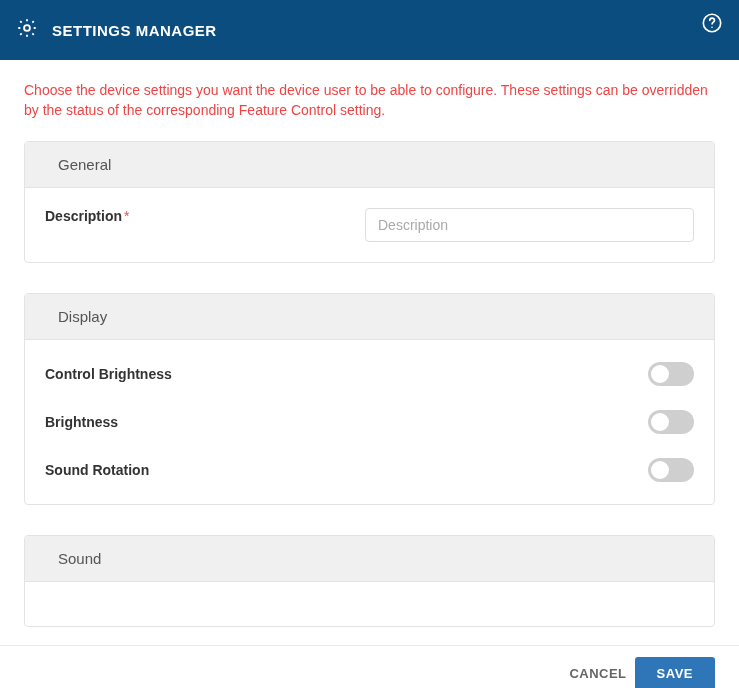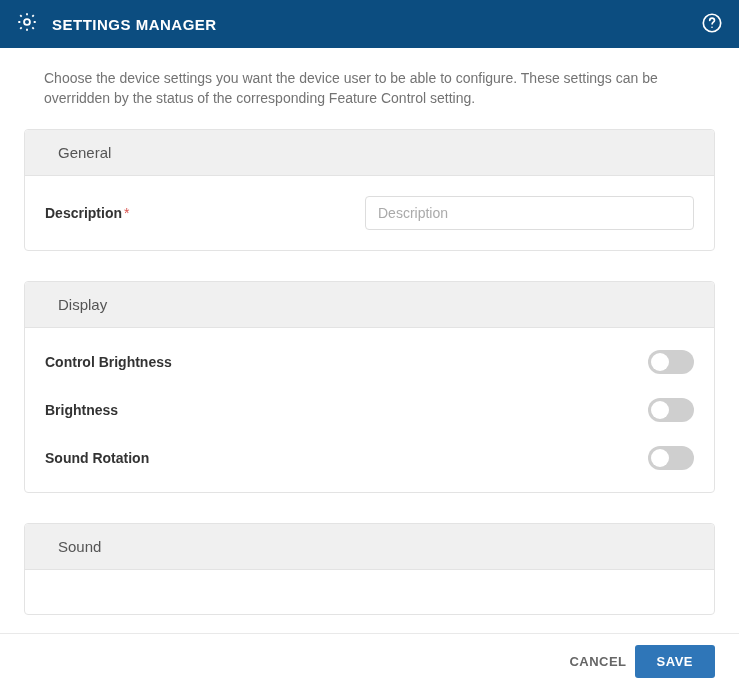--- a/index.html
+++ b/index.html
@@ -1,20 +1,20 @@
 <!DOCTYPE html>
 <html><head>
 <meta charset="utf-8">
 <style>
   * { box-sizing: border-box; margin: 0; padding: 0; }
   html, body { width: 739px; height: 688px; font-family: "Segoe UI", Arial, sans-serif; background: #fff; overflow: hidden; }
   .header {
     background: #0c4d80;
     color: #fff;
-    height: 48px;
+    height: 60px;
     display: flex;
     align-items: center;
     padding: 14px 16px;
     position: relative;
     text-align: right;
   }
   .header svg { flex: 0 0 auto; }
   .header-title {
     font-size: 15px;
     font-weight: 600;
@@ -23,42 +23,41 @@
   }
   .help-icon { position: absolute; right: 16px; top: 12px; cursor: pointer; }
   .body-area {
     height: 585px;
     overflow: auto;
     padding: 0;
   }
   .intro {
     padding: 20px 24px 20px 24px;
     font-size: 14px;
-    color: #737373;
+    color: #ef4444;
     line-height: 1.45;
-    margin-left: 20px;
   }
   .panel {
     border: 1px solid #e3e3e3;
     border-radius: 4px;
     margin: 0 24px 30px 24px;
     background: #fff;
   }
   .panel-header {
     background: #f0f0f0;
     padding: 14px 33px;
     font-size: 15px;
     color: #555;
     border-bottom: 1px solid #e3e3e3;
     border-radius: 4px 4px 0 0;
   }
   .panel-body { padding: 10px 20px; }
   .form-row {
     display: flex;
-    align-items: center;
+    align-items: flex-start;
     padding: 10px 0;
   }
   .form-label {
     flex: 0 0 320px;
     font-size: 14px;
     font-weight: 600;
     color: #333;
   }
   .req { color: #d9534f; font-weight: normal; margin-left: 2px; }
   .text-input {

